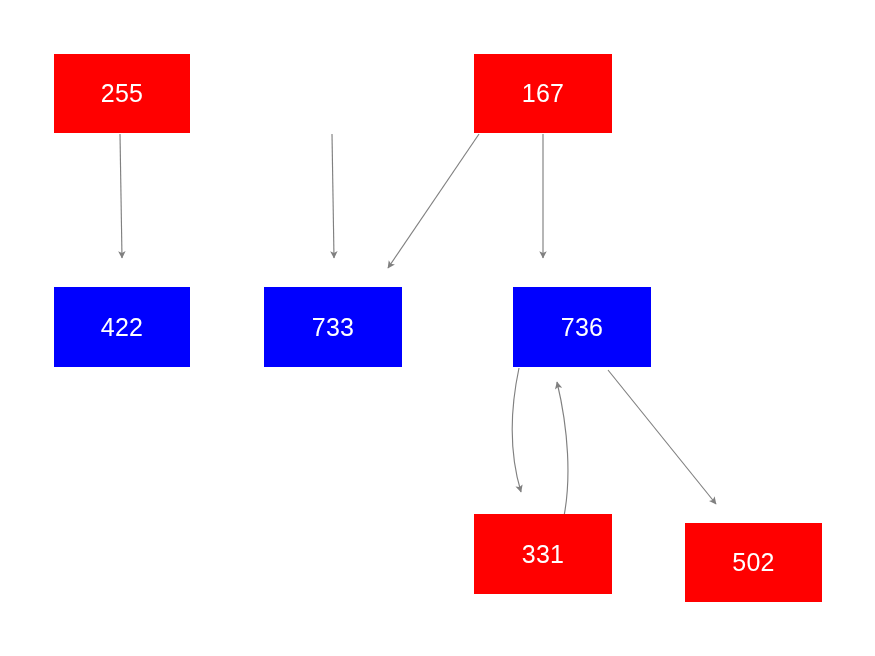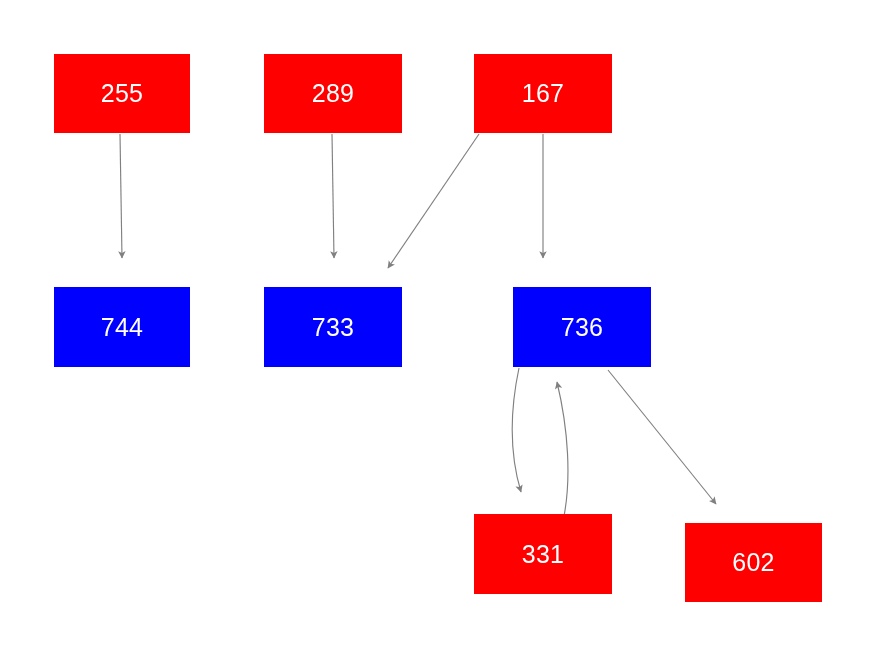--- a/index.html
+++ b/index.html
@@ -67,41 +67,38 @@
         <path d="M 519 368 C 508 420 512 462 521 492" marker-end="url(#arrow-gray)"></path>
         <path d="M 563 521 C 572 480 568 428 557 382" marker-end="url(#arrow-gray)"></path>
         <path d="M 608 370 L 716 504" marker-end="url(#arrow-gray)"></path>
       </g>
   </svg>
 
   <div class="graph-node node-red" style="left:54px; top:54px; width:136px; height:79px;">
     <span class="node-label">255</span>
   </div>
 
-  <div class="graph-node node-red" style="left:264px; top:54px; width:138px; height:79px;">
-    <span class="node-label">289</span>
-  </div>
 
   <div class="graph-node node-red" style="left:474px; top:54px; width:138px; height:79px;">
     <span class="node-label">167</span>
   </div>
 
   <div class="graph-node node-blue" style="left:54px; top:287px; width:136px; height:80px;">
-    <span class="node-label">744</span>
+    <span class="node-label">422</span>
   </div>
 
   <div class="graph-node node-blue" style="left:264px; top:287px; width:138px; height:80px;">
     <span class="node-label">733</span>
   </div>
 
   <div class="graph-node node-blue" style="left:474px; top:287px; width:138px; height:80px;margin-left:39px;">
     <span class="node-label">736</span>
   </div>
 
   <div class="graph-node node-red" style="left:474px; top:514px; width:138px; height:80px;">
     <span class="node-label">331</span>
   </div>
 
   <div class="graph-node node-red" style="left:685px; top:523px; width:137px; height:79px;">
-    <span class="node-label">602</span>
+    <span class="node-label">502</span>
   </div>
 
 </div>
 
 </body></html>

